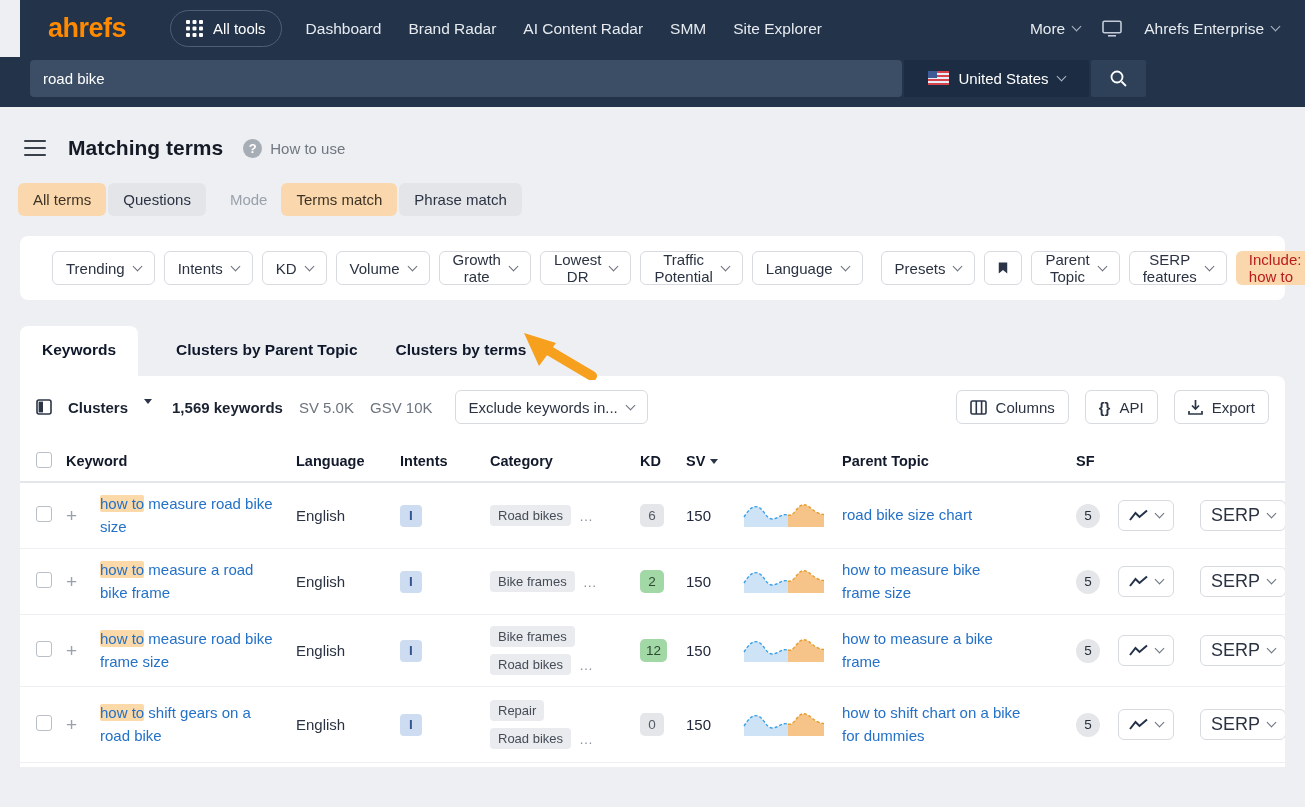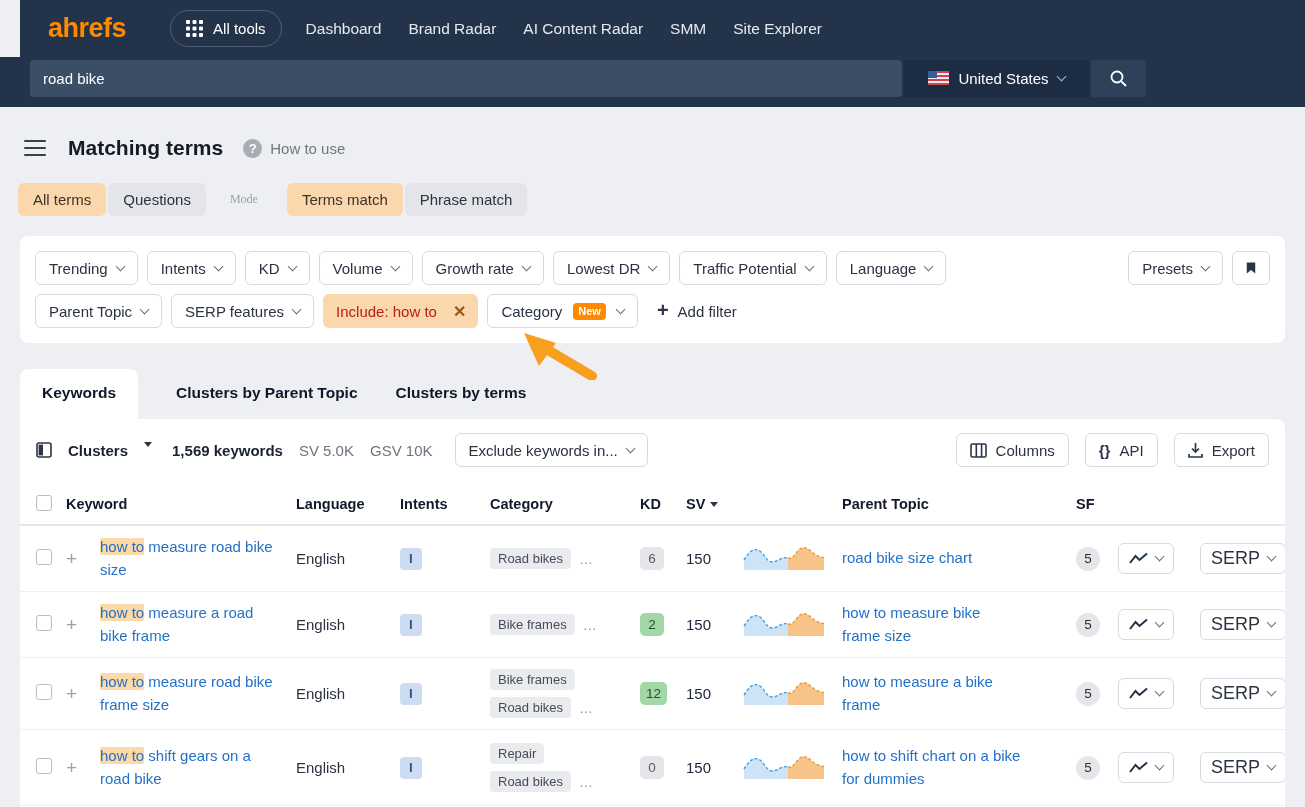--- a/index.html
+++ b/index.html
@@ -40,25 +40,25 @@
   .help { display:flex; gap:8px; align-items:center; color:#707781; font-size:15px; cursor:pointer; }
   .qmark { width:19px; height:19px; border-radius:50%; background:#a7adb5; color:#fff; font-size:13px;
     font-weight:700; display:flex; align-items:center; justify-content:center; }
 
   
   .pillsrow { display:flex; align-items:center; margin:20px 20px 0 18px; }
   .pill { height:33px; padding:0 15px; display:flex; align-items:center; font-size:15px; border:none;
     border-radius:6px; background:#e3e5e9; color:#2b3342; }
   .pill + .pill { margin-left:2px; }
   .pill.active { background:#fbd7ad; color:#3c3325; }
-  .mode-label { margin:0 29px 0 24px; color:#9aa1ab; font-size:12px;font-family:Liberation Serif, serif; }
-
-  
-  .filtercard { margin:20px 20px 0; background:#fff; border-radius:8px; padding:15px 15px;
-    display:flex; flex-direction:column; gap:9px; }
+  .mode-label { margin:0 14px 0 24px; color:#9aa1ab; font-size:15px; }
+
+  
+  .filtercard { margin:20px 20px 0; background:#fff; border-radius:8px; padding:15px 32px;
+    display:flex; flex-direction:row; gap:9px; }
   .frow { display:flex; align-items:center; gap:9px; }
   .fbtn { height:34px; padding:0 13px; border:1px solid #d7dade; border-radius:6px; background:#fff;
     display:flex; align-items:center; gap:9px; font-size:15px; color:#2b3342; }
   .spacer { flex:1; }
   .icon-btn { width:38px; justify-content:center; }
   .include-chip { height:34px; background:#fbd7ad; border-radius:6px; display:flex; align-items:center; }
   .include-chip .ilabel { padding:0 4px 0 13px; font-size:15px; color:#b91c1c; cursor:pointer; }
   .include-x { border:none; background:transparent; padding:0 12px; font-size:16px; font-weight:700;
     color:#9a5a14; height:100%; }
   .new-badge { background:#ff8a00; color:#fff; font-size:11px; font-weight:700; padding:2.5px 5px;
@@ -134,20 +134,34 @@
       </svg>
     <span>All tools</span>
   </button>
   <div class="topnav">
     <span>Dashboard</span>
     <span>Brand Radar</span>
     <span>AI Content Radar</span>
     <span>SMM</span>
     <span>Site Explorer</span>
   </div>
+  <div class="top-right">
+    <span class="with-chev">
+      <span>More</span>
+      <span class="chev light"></span>
+    </span>
+    <svg width="20" height="17" viewBox="0 0 20 17" fill="none" stroke="#c3ccd8" stroke-width="1.6">
+        <rect x="1" y="1.2" width="18" height="11.5" rx="1.5"></rect>
+        <path d="M6 15.8 h8"></path>
+      </svg>
+    <span class="with-chev">
+      <span>Ahrefs Enterprise</span>
+      <span class="chev light"></span>
+    </span>
+  </div>
 </div>
 
 <div class="searchrow">
   <input class="search-input" value="road bike" style="">
   <button class="country-btn">
     <svg width="21" height="14" viewBox="0 0 21 14">
         <rect width="21" height="14" fill="#e8eef5"></rect>
         <g fill="#d5444d">
           <rect y="0" width="21" height="2"></rect>
           <rect y="4" width="21" height="2"></rect>

